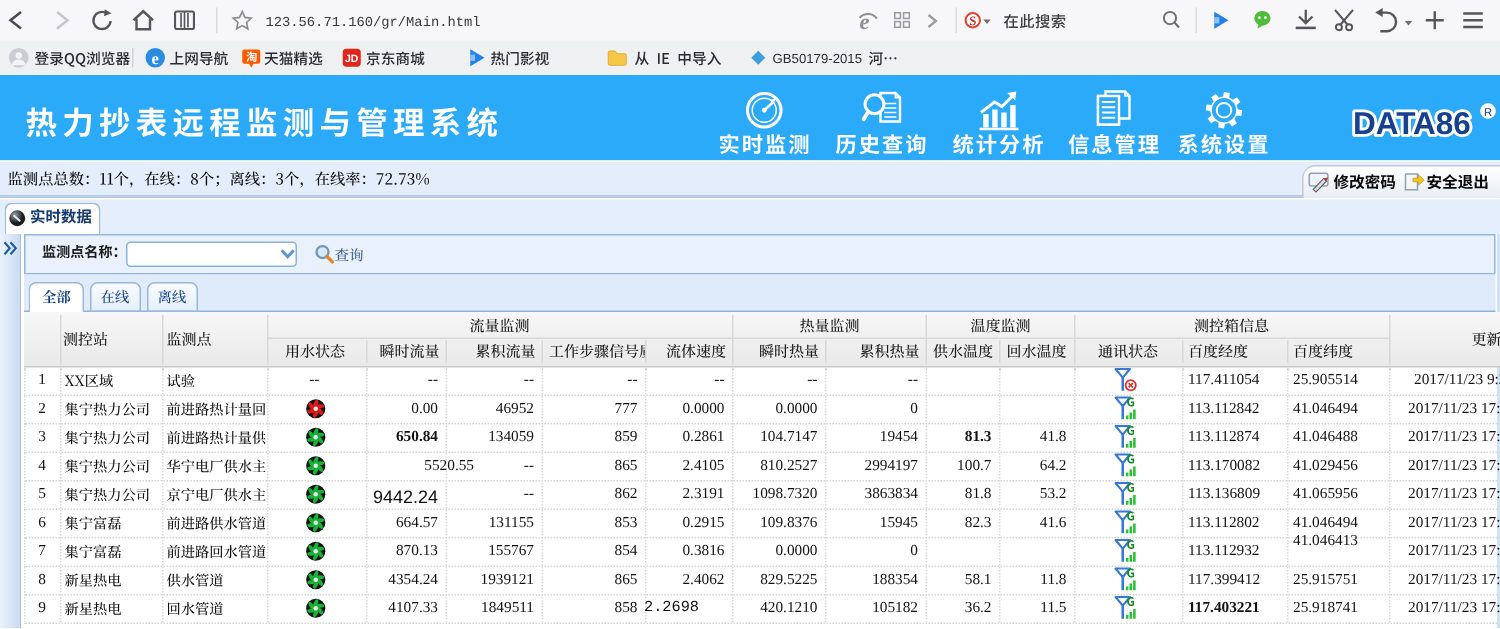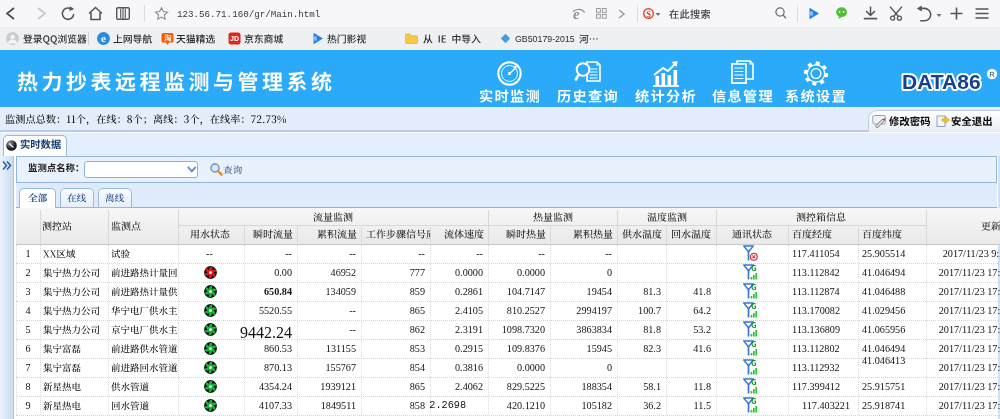--- a/index.html
+++ b/index.html
@@ -1080,21 +1080,21 @@
       <ellipse cx="6.5" cy="3.2" rx="1.35" ry="2.8" fill="#17b337" transform="rotate(300,6.5,6.5) rotate(26,6.5,3.2)"></ellipse>
       <circle cx="6.5" cy="6.5" r="1.5" fill="#e8e8e8"></circle>
     </svg>
   </div>
 <div style="position:absolute;right:708.0px;top:287.3px;font-family:'Liberation Serif';font-size:10.2px;font-weight:bold;color:#111;letter-spacing:0;white-space:pre;line-height:1;">650.84</div>
 <div style="position:absolute;right:644.0px;top:287.3px;font-family:'Liberation Serif';font-size:10.2px;font-weight:normal;color:#111;letter-spacing:0;white-space:pre;line-height:1;">134059</div>
 <div style="position:absolute;right:575.0px;top:287.3px;font-family:'Liberation Serif';font-size:10.2px;font-weight:normal;color:#111;letter-spacing:0;white-space:pre;line-height:1;">859</div>
 <div style="position:absolute;right:517.0px;top:287.3px;font-family:'Liberation Serif';font-size:10.2px;font-weight:normal;color:#111;letter-spacing:0;white-space:pre;line-height:1;">0.2861</div>
 <div style="position:absolute;right:455.0px;top:287.3px;font-family:'Liberation Serif';font-size:10.2px;font-weight:normal;color:#111;letter-spacing:0;white-space:pre;line-height:1;">104.7147</div>
 <div style="position:absolute;right:388.0px;top:287.3px;font-family:'Liberation Serif';font-size:10.2px;font-weight:normal;color:#111;letter-spacing:0;white-space:pre;line-height:1;">19454</div>
-<div style="position:absolute;right:339.0px;top:287.3px;font-family:'Liberation Serif';font-size:10.2px;font-weight:normal;color:#111;letter-spacing:0;white-space:pre;line-height:1;">81.3</div>
+<div style="position:absolute;right:339.0px;top:287.3px;font-family:'Liberation Serif';font-size:10.2px;font-weight:bold;color:#111;letter-spacing:0;white-space:pre;line-height:1;">81.3</div>
 <div style="position:absolute;right:289.0px;top:287.3px;font-family:'Liberation Serif';font-size:10.2px;font-weight:normal;color:#111;letter-spacing:0;white-space:pre;line-height:1;">41.8</div>
 <div style="position:absolute;left:743.0px;top:283.0px;">
     <svg width="16" height="16" style="overflow:visible">
       <path d="M0.7,1 L10.3,1 L5.5,6.8 Z" fill="none" stroke="#3579d6" stroke-width="1.4" stroke-linejoin="round"></path>
       <path d="M5.5,6 L5.5,15.5" stroke="#3579d6" stroke-width="1.7"></path>
       <rect x="7.6" y="13" width="1.7" height="2.5" fill="#28c232"></rect>
       <rect x="10" y="11" width="1.7" height="4.5" fill="#28c232"></rect>
       <rect x="12.4" y="9" width="1.7" height="6.5" fill="#28c232"></rect>
     </svg>
   </div>
@@ -1139,21 +1139,21 @@
       <circle cx="6.5" cy="6.5" r="6.4" fill="#151515"></circle>
       <ellipse cx="6.5" cy="3.2" rx="1.35" ry="2.8" fill="#17b337" transform="rotate(0,6.5,6.5) rotate(26,6.5,3.2)"></ellipse>
       <ellipse cx="6.5" cy="3.2" rx="1.35" ry="2.8" fill="#17b337" transform="rotate(60,6.5,6.5) rotate(26,6.5,3.2)"></ellipse>
       <ellipse cx="6.5" cy="3.2" rx="1.35" ry="2.8" fill="#17b337" transform="rotate(120,6.5,6.5) rotate(26,6.5,3.2)"></ellipse>
       <ellipse cx="6.5" cy="3.2" rx="1.35" ry="2.8" fill="#17b337" transform="rotate(180,6.5,6.5) rotate(26,6.5,3.2)"></ellipse>
       <ellipse cx="6.5" cy="3.2" rx="1.35" ry="2.8" fill="#17b337" transform="rotate(240,6.5,6.5) rotate(26,6.5,3.2)"></ellipse>
       <ellipse cx="6.5" cy="3.2" rx="1.35" ry="2.8" fill="#17b337" transform="rotate(300,6.5,6.5) rotate(26,6.5,3.2)"></ellipse>
       <circle cx="6.5" cy="6.5" r="1.5" fill="#e8e8e8"></circle>
     </svg>
   </div>
-<div style="position:absolute;right:708.0px;top:306.3px;font-family:'Liberation Serif';font-size:10.2px;font-weight:normal;color:#111;letter-spacing:0;white-space:pre;line-height:1;">5520.55</div>
+<div style="position:absolute;right:684px;top:306.3px;font-family:'Liberation Serif';font-size:10.2px;font-weight:normal;color:#111;letter-spacing:0;white-space:pre;line-height:1;">5520.55</div>
 <div style="position:absolute;right:644.0px;top:306.3px;font-family:'Liberation Serif';font-size:10.2px;font-weight:normal;color:#111;letter-spacing:0;white-space:pre;line-height:1;">--</div>
 <div style="position:absolute;right:575.0px;top:306.3px;font-family:'Liberation Serif';font-size:10.2px;font-weight:normal;color:#111;letter-spacing:0;white-space:pre;line-height:1;">865</div>
 <div style="position:absolute;right:517.0px;top:306.3px;font-family:'Liberation Serif';font-size:10.2px;font-weight:normal;color:#111;letter-spacing:0;white-space:pre;line-height:1;">2.4105</div>
 <div style="position:absolute;right:455.0px;top:306.3px;font-family:'Liberation Serif';font-size:10.2px;font-weight:normal;color:#111;letter-spacing:0;white-space:pre;line-height:1;">810.2527</div>
 <div style="position:absolute;right:388.0px;top:306.3px;font-family:'Liberation Serif';font-size:10.2px;font-weight:normal;color:#111;letter-spacing:0;white-space:pre;line-height:1;">2994197</div>
 <div style="position:absolute;right:339.0px;top:306.3px;font-family:'Liberation Serif';font-size:10.2px;font-weight:normal;color:#111;letter-spacing:0;white-space:pre;line-height:1;">100.7</div>
 <div style="position:absolute;right:289.0px;top:306.3px;font-family:'Liberation Serif';font-size:10.2px;font-weight:normal;color:#111;letter-spacing:0;white-space:pre;line-height:1;">64.2</div>
 <div style="position:absolute;left:743.0px;top:302.0px;">
     <svg width="16" height="16" style="overflow:visible">
       <path d="M0.7,1 L10.3,1 L5.5,6.8 Z" fill="none" stroke="#3579d6" stroke-width="1.4" stroke-linejoin="round"></path>
@@ -1204,21 +1204,21 @@
       <circle cx="6.5" cy="6.5" r="6.4" fill="#151515"></circle>
       <ellipse cx="6.5" cy="3.2" rx="1.35" ry="2.8" fill="#17b337" transform="rotate(0,6.5,6.5) rotate(26,6.5,3.2)"></ellipse>
       <ellipse cx="6.5" cy="3.2" rx="1.35" ry="2.8" fill="#17b337" transform="rotate(60,6.5,6.5) rotate(26,6.5,3.2)"></ellipse>
       <ellipse cx="6.5" cy="3.2" rx="1.35" ry="2.8" fill="#17b337" transform="rotate(120,6.5,6.5) rotate(26,6.5,3.2)"></ellipse>
       <ellipse cx="6.5" cy="3.2" rx="1.35" ry="2.8" fill="#17b337" transform="rotate(180,6.5,6.5) rotate(26,6.5,3.2)"></ellipse>
       <ellipse cx="6.5" cy="3.2" rx="1.35" ry="2.8" fill="#17b337" transform="rotate(240,6.5,6.5) rotate(26,6.5,3.2)"></ellipse>
       <ellipse cx="6.5" cy="3.2" rx="1.35" ry="2.8" fill="#17b337" transform="rotate(300,6.5,6.5) rotate(26,6.5,3.2)"></ellipse>
       <circle cx="6.5" cy="6.5" r="1.5" fill="#e8e8e8"></circle>
     </svg>
   </div>
-<div style="position:absolute;right:708.0px;top:325.3px;font-family:Liberation Serif, serif;font-size:16px;font-weight:normal;color:#111;letter-spacing:0;white-space:pre;line-height:1;">9442.24</div>
+<div style="position:absolute;right:708.0px;top:325.3px;font-family:Liberation Sans, sans-serif;font-size:12px;font-weight:normal;color:#111;letter-spacing:0;white-space:pre;line-height:1;">9442.24</div>
 <div style="position:absolute;right:644.0px;top:325.3px;font-family:'Liberation Serif';font-size:10.2px;font-weight:normal;color:#111;letter-spacing:0;white-space:pre;line-height:1;">--</div>
 <div style="position:absolute;right:575.0px;top:325.3px;font-family:'Liberation Serif';font-size:10.2px;font-weight:normal;color:#111;letter-spacing:0;white-space:pre;line-height:1;">862</div>
 <div style="position:absolute;right:517.0px;top:325.3px;font-family:'Liberation Serif';font-size:10.2px;font-weight:normal;color:#111;letter-spacing:0;white-space:pre;line-height:1;">2.3191</div>
 <div style="position:absolute;right:455.0px;top:325.3px;font-family:'Liberation Serif';font-size:10.2px;font-weight:normal;color:#111;letter-spacing:0;white-space:pre;line-height:1;">1098.7320</div>
 <div style="position:absolute;right:388.0px;top:325.3px;font-family:'Liberation Serif';font-size:10.2px;font-weight:normal;color:#111;letter-spacing:0;white-space:pre;line-height:1;">3863834</div>
 <div style="position:absolute;right:339.0px;top:325.3px;font-family:'Liberation Serif';font-size:10.2px;font-weight:normal;color:#111;letter-spacing:0;white-space:pre;line-height:1;">81.8</div>
 <div style="position:absolute;right:289.0px;top:325.3px;font-family:'Liberation Serif';font-size:10.2px;font-weight:normal;color:#111;letter-spacing:0;white-space:pre;line-height:1;">53.2</div>
 <div style="position:absolute;left:743.0px;top:321.0px;">
     <svg width="16" height="16" style="overflow:visible">
       <path d="M0.7,1 L10.3,1 L5.5,6.8 Z" fill="none" stroke="#3579d6" stroke-width="1.4" stroke-linejoin="round"></path>
@@ -1267,21 +1267,21 @@
       <circle cx="6.5" cy="6.5" r="6.4" fill="#151515"></circle>
       <ellipse cx="6.5" cy="3.2" rx="1.35" ry="2.8" fill="#17b337" transform="rotate(0,6.5,6.5) rotate(26,6.5,3.2)"></ellipse>
       <ellipse cx="6.5" cy="3.2" rx="1.35" ry="2.8" fill="#17b337" transform="rotate(60,6.5,6.5) rotate(26,6.5,3.2)"></ellipse>
       <ellipse cx="6.5" cy="3.2" rx="1.35" ry="2.8" fill="#17b337" transform="rotate(120,6.5,6.5) rotate(26,6.5,3.2)"></ellipse>
       <ellipse cx="6.5" cy="3.2" rx="1.35" ry="2.8" fill="#17b337" transform="rotate(180,6.5,6.5) rotate(26,6.5,3.2)"></ellipse>
       <ellipse cx="6.5" cy="3.2" rx="1.35" ry="2.8" fill="#17b337" transform="rotate(240,6.5,6.5) rotate(26,6.5,3.2)"></ellipse>
       <ellipse cx="6.5" cy="3.2" rx="1.35" ry="2.8" fill="#17b337" transform="rotate(300,6.5,6.5) rotate(26,6.5,3.2)"></ellipse>
       <circle cx="6.5" cy="6.5" r="1.5" fill="#e8e8e8"></circle>
     </svg>
   </div>
-<div style="position:absolute;right:708.0px;top:344.3px;font-family:'Liberation Serif';font-size:10.2px;font-weight:normal;color:#111;letter-spacing:0;white-space:pre;line-height:1;">860.53</div>
+<div style="position:absolute;right:708.0px;top:344.3px;font-family:'Liberation Serif';font-size:10.2px;font-weight:normal;color:#111;letter-spacing:0;white-space:pre;line-height:1;">664.57</div>
 <div style="position:absolute;right:644.0px;top:344.3px;font-family:'Liberation Serif';font-size:10.2px;font-weight:normal;color:#111;letter-spacing:0;white-space:pre;line-height:1;">131155</div>
 <div style="position:absolute;right:575.0px;top:344.3px;font-family:'Liberation Serif';font-size:10.2px;font-weight:normal;color:#111;letter-spacing:0;white-space:pre;line-height:1;">853</div>
 <div style="position:absolute;right:517.0px;top:344.3px;font-family:'Liberation Serif';font-size:10.2px;font-weight:normal;color:#111;letter-spacing:0;white-space:pre;line-height:1;">0.2915</div>
 <div style="position:absolute;right:455.0px;top:344.3px;font-family:'Liberation Serif';font-size:10.2px;font-weight:normal;color:#111;letter-spacing:0;white-space:pre;line-height:1;">109.8376</div>
 <div style="position:absolute;right:388.0px;top:344.3px;font-family:'Liberation Serif';font-size:10.2px;font-weight:normal;color:#111;letter-spacing:0;white-space:pre;line-height:1;">15945</div>
 <div style="position:absolute;right:339.0px;top:344.3px;font-family:'Liberation Serif';font-size:10.2px;font-weight:normal;color:#111;letter-spacing:0;white-space:pre;line-height:1;">82.3</div>
 <div style="position:absolute;right:289.0px;top:344.3px;font-family:'Liberation Serif';font-size:10.2px;font-weight:normal;color:#111;letter-spacing:0;white-space:pre;line-height:1;">41.6</div>
 <div style="position:absolute;left:743.0px;top:340.0px;">
     <svg width="16" height="16" style="overflow:visible">
       <path d="M0.7,1 L10.3,1 L5.5,6.8 Z" fill="none" stroke="#3579d6" stroke-width="1.4" stroke-linejoin="round"></path>
@@ -1472,14 +1472,14 @@
       <rect x="12.4" y="9" width="1.7" height="6.5" fill="#28c232"></rect>
     </svg>
   </div>
 <div style="position:absolute;left:751.2px;top:396.8px;">
     <svg width="5.6" height="7.8" style="overflow:visible;">
       <g fill="#0e8c1e" transform="translate(0,6.86) scale(0.00780,-0.00780)">
         <use href="#b47"></use>
       </g>
     </svg>
   </div>
-<div style="position:absolute;left:792.0px;top:401.3px;font-family:'Liberation Serif';font-size:10.2px;font-weight:normal;color:#111;letter-spacing:0;white-space:pre;line-height:1;margin-left:10px;">117.403221</div>
+<div style="position:absolute;left:792.0px;top:401.3px;font-family:'Liberation Serif';font-size:10.2px;font-weight:bold;color:#111;letter-spacing:0;white-space:pre;line-height:1;">117.403221</div>
 <div style="position:absolute;left:862.0px;top:401.3px;font-family:'Liberation Serif';font-size:10.2px;font-weight:normal;color:#111;letter-spacing:0;white-space:pre;line-height:1;">25.918741</div>
 <div style="position:absolute;left:938.7px;top:401.3px;font-family:'Liberation Serif';font-size:10.2px;font-weight:normal;color:#111;letter-spacing:0;white-space:pre;line-height:1;">2017/11/23 17:25:36</div>
 </body></html>

